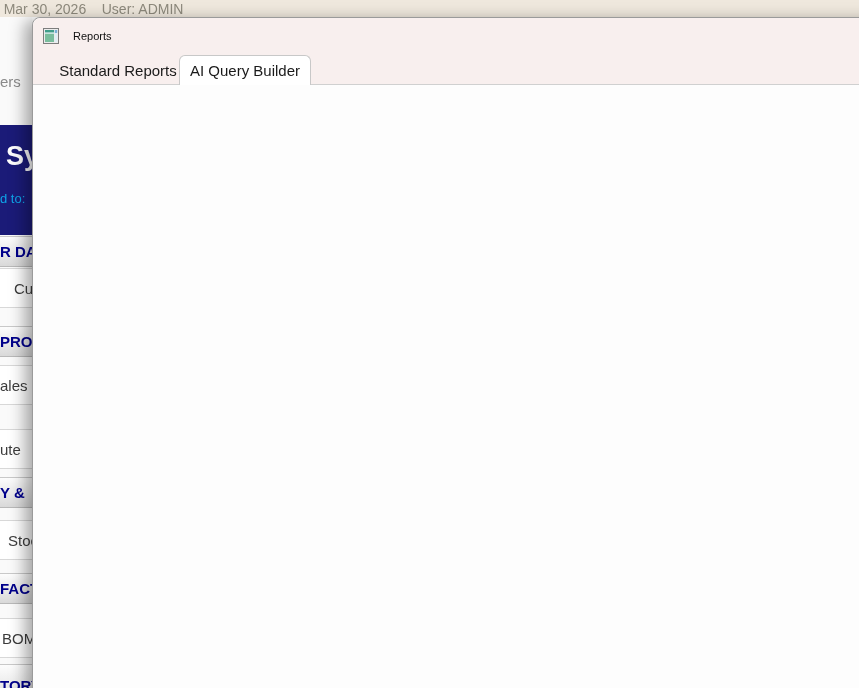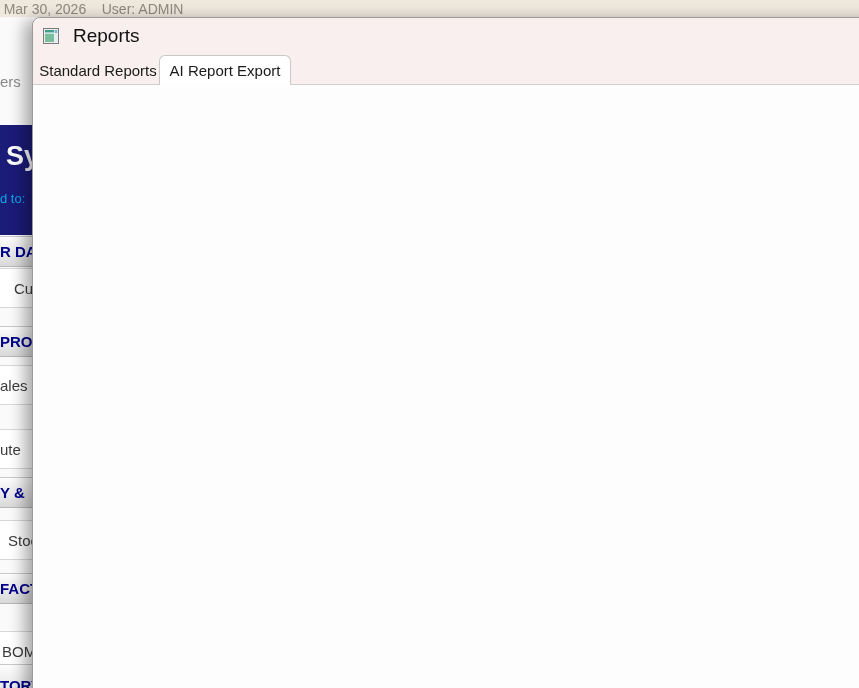--- a/index.html
+++ b/index.html
@@ -33,25 +33,25 @@
 
   
   .dialog { position:absolute; left:32px; top:17px; width:880px; height:700px;
             background:#fdfdfd; border:1px solid #9a9a9a;
             border-radius:8px 8px 0 0;
             box-shadow:-7px 3px 16px rgba(0,0,0,0.35); }
   .titlebar { position:absolute; left:0; top:0; right:0; height:36px;
               background:#f8efee; border-radius:8px 8px 0 0; }
   .form-icon { position:absolute; left:10px; top:10px; width:16px; height:16px; }
   .title-text { position:absolute; left:40px; top:0; height:36px; line-height:36px;
-                font-size:19px; color:#111; }
+                font-size:11px; color:#111; }
 
   .tabstrip { position:absolute; left:0; top:36px; right:0; height:30px;
               background:#f8efee; }
-  .tab { position:absolute; font-size:15px; color:#1a1a1a; text-align:center; }
+  .tab { position:absolute; font-size:15px; color:#1a1a1a; text-align:center;margin-left:20px; }
   .tab-inactive { left:4px; top:4px; width:122px; height:26px; line-height:26px; }
   .tab-active { left:126px; top:1px; width:132px; height:30px; line-height:29px;
                 background:#fff; border:1px solid #c8c8c8; border-bottom:none;
                 border-radius:6px 6px 0 0; z-index:3; }
 
   .panel { position:absolute; left:0; top:66px; right:0; bottom:0;
            background:#fdfdfd; border-top:1px solid #d0d0d0; z-index:1; }
 
   .lbl { position:absolute; font-size:15px; color:#111; }
   .lbl-bold { font-weight:bold; }
@@ -132,21 +132,21 @@
   </div>
   <div class="menu-header" style="top:460px;">
     <span>Y &amp; </span>
   </div>
   <div class="menu-item" style="top:503px; padding-left:8px;">
     <span>Stock</span>
   </div>
   <div class="menu-header" style="top:556px;">
     <span>FACT</span>
   </div>
-  <div class="menu-item" style="top:614px; padding-left:2px;">
+  <div class="menu-item" style="top:601px; padding-left:2px;">
     <span>BOM</span>
   </div>
   <div class="menu-header" style="top:647px; height:41px; border-bottom:none;">
     <span>TORY</span>
   </div>
 </div>
 
 <div class="dialog">
 
   <div class="titlebar">
@@ -156,21 +156,21 @@
       <rect x="2" y="6" width="9" height="8" fill="#79bd9d"></rect>
       <rect x="2" y="4.5" width="9" height="1.2" fill="#ffffff"></rect>
       <rect x="11.8" y="2" width="2.4" height="12" fill="#dfeef5"></rect>
       <rect x="11.8" y="2" width="2.4" height="3" fill="#7ab0d4"></rect>
     </svg>
     <span class="title-text">Reports</span>
   </div>
 
   <div class="tabstrip">
     <div class="tab tab-inactive">Standard Reports</div>
-    <div class="tab tab-active">AI Report Export</div>
+    <div class="tab tab-active">AI Query Builder</div>
   </div>
 
   <div class="panel"></div>
 
   <span class="lbl" style="left:16px; top:81px;">Saved Reports:</span>
 
   <div class="combo">
     <span class="combo-value">(new report)</span>
     <svg class="combo-chevron" width="12" height="8" viewBox="0 0 12 8">
       <polyline points="1,1.5 6,6.5 11,1.5" fill="none" stroke="#444" stroke-width="1.4"></polyline>

